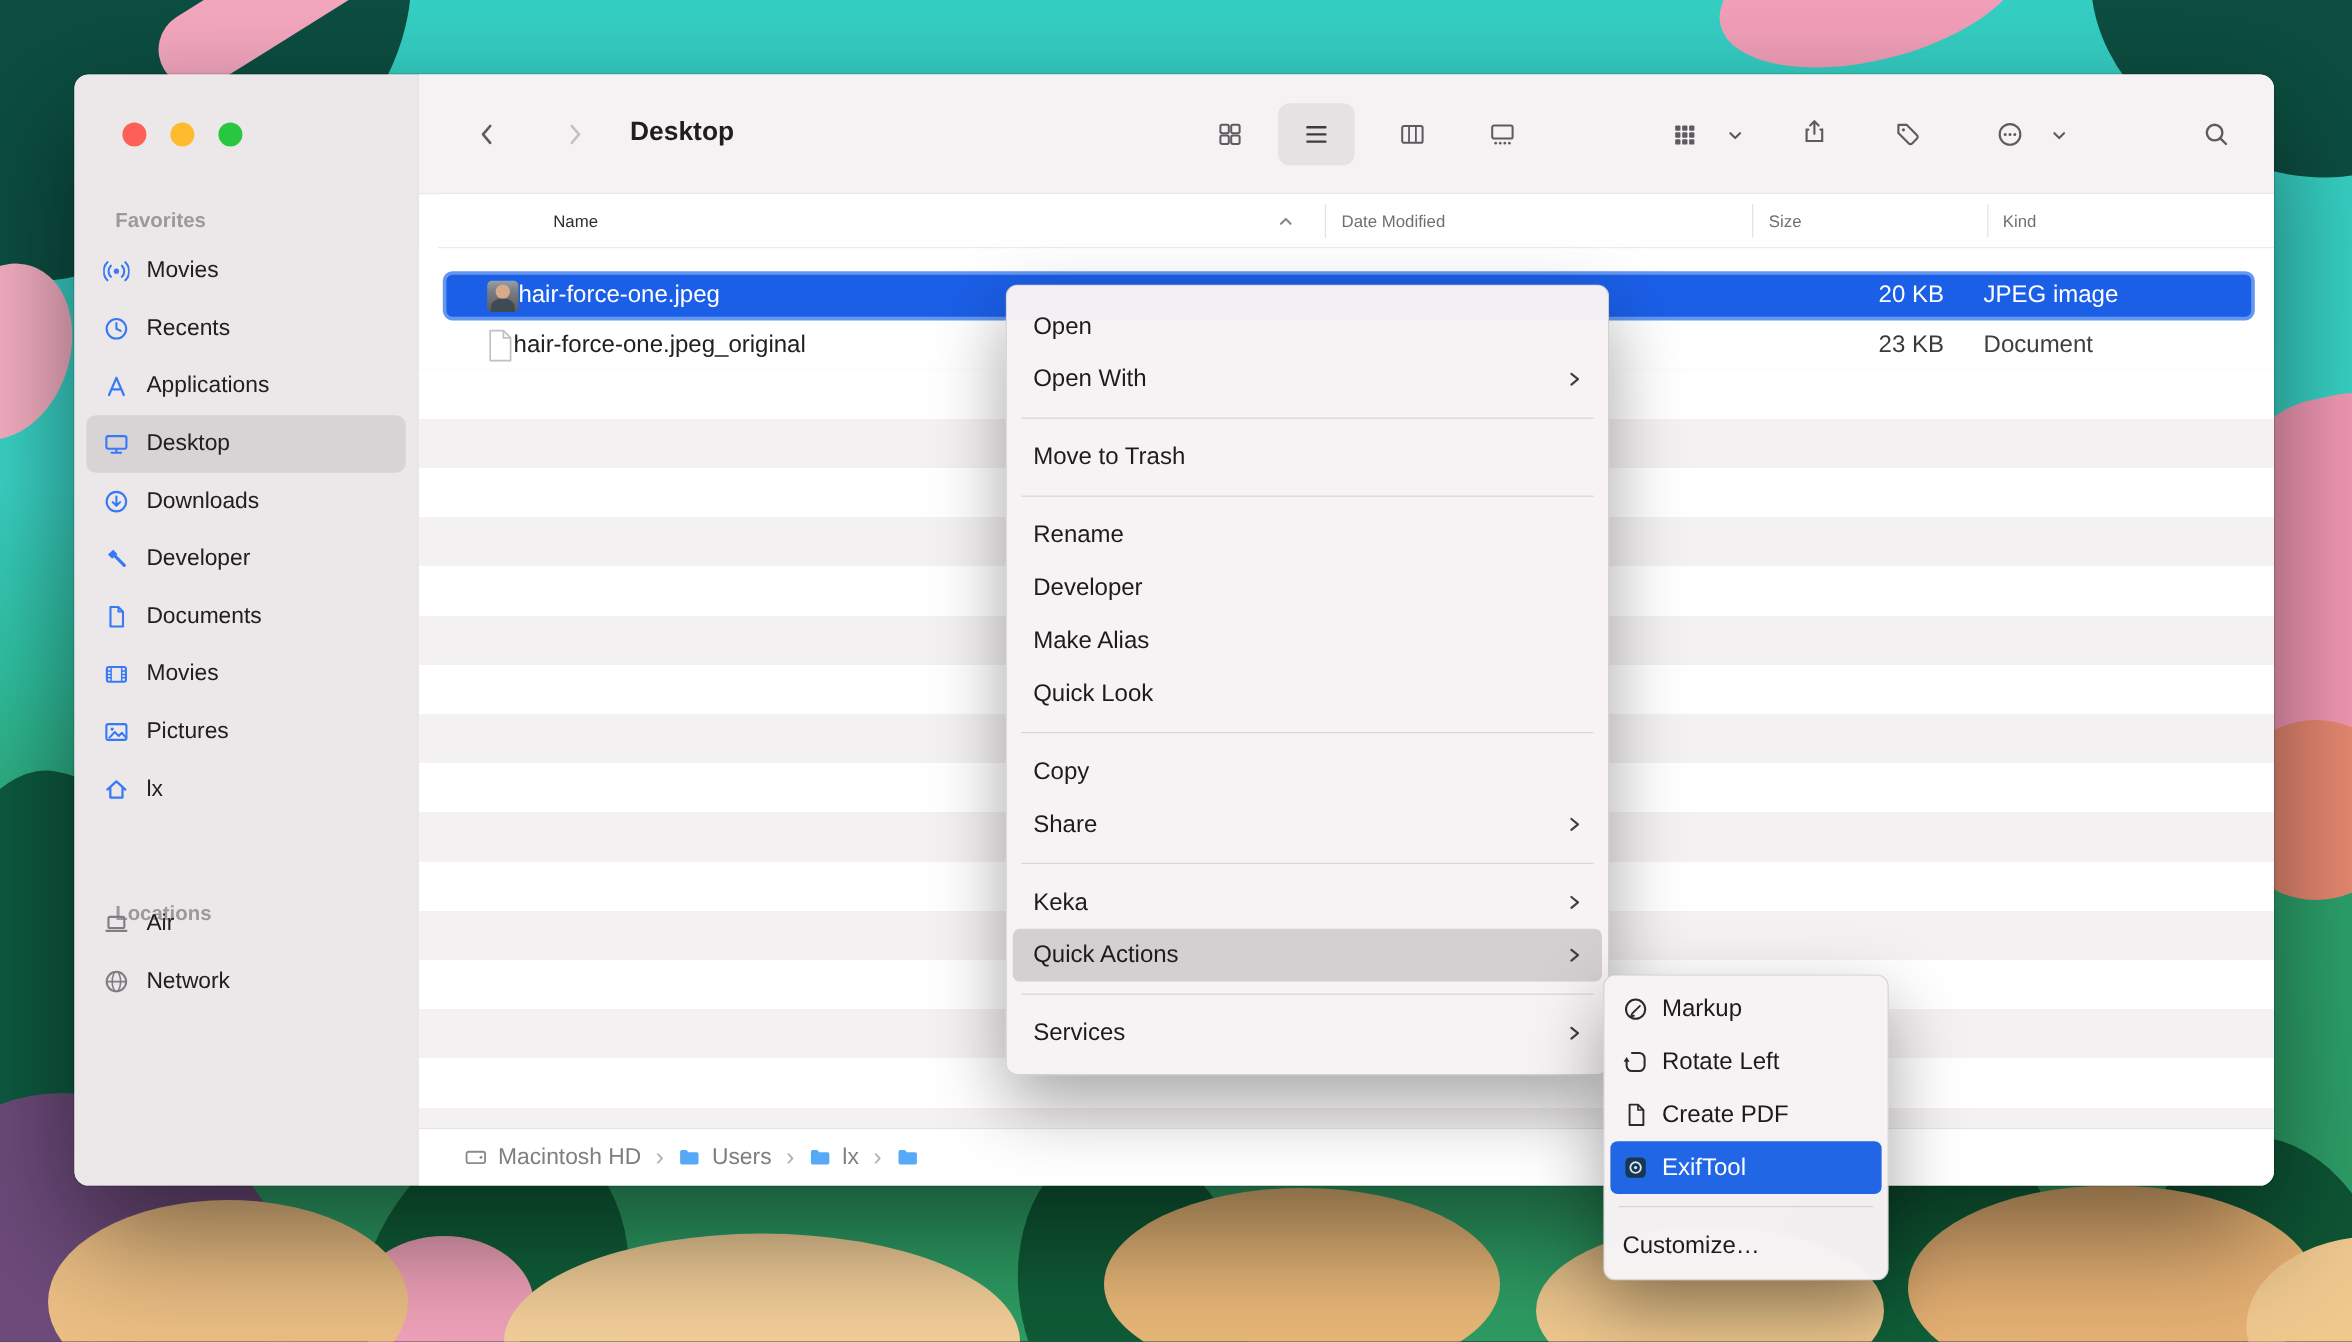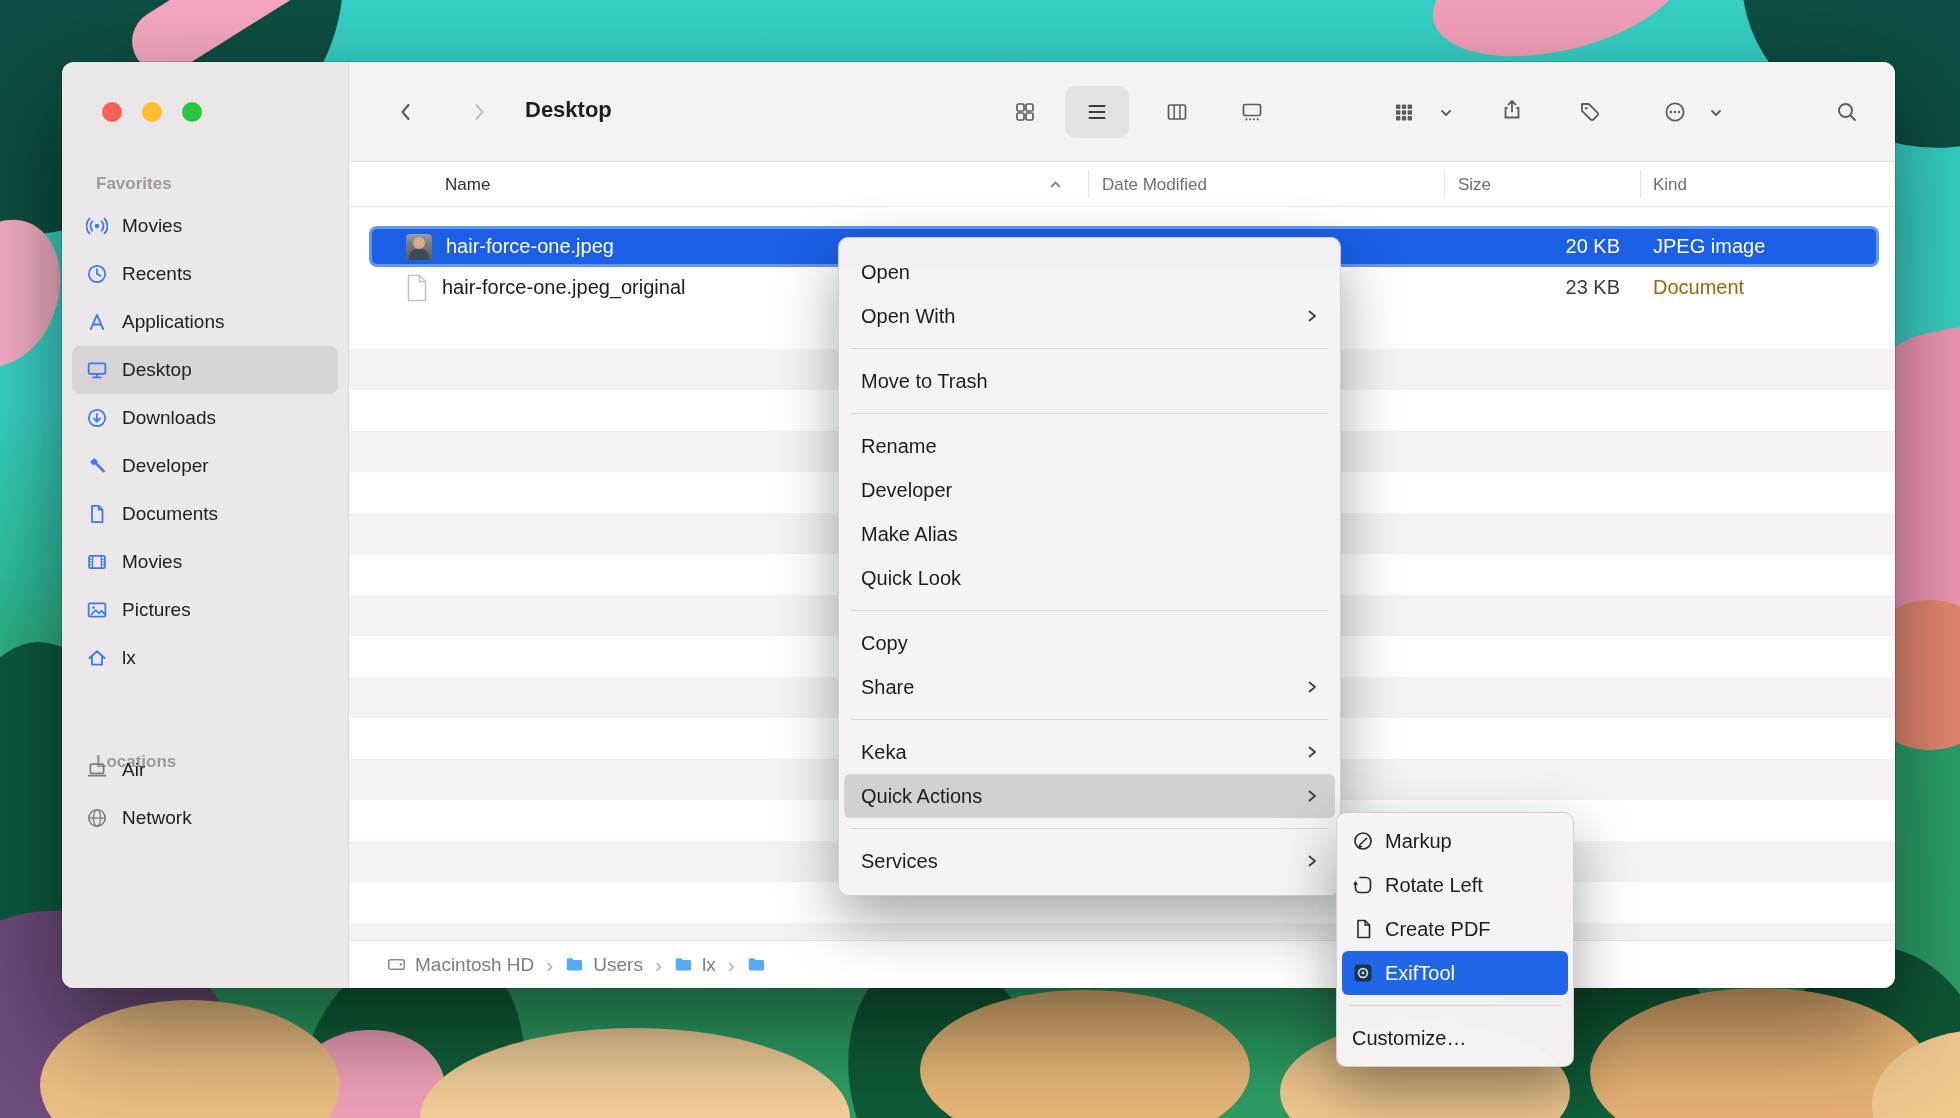--- a/index.html
+++ b/index.html
@@ -62,37 +62,37 @@
     border-bottom:1px solid #e4e0e2; border-radius:0 12px 0 0; }
   .tbi { position:absolute; width:24px; height:24px; color:#5b5b60; }
   .tbi svg { width:100%; height:100%; display:block; }
   .tbi.disabled { color:#c3c1c4; }
   .tb-chev { position:absolute; width:16px; height:16px; color:#5b5b60; }
   .tb-chev svg { width:100%; height:100%; display:block; }
   .tb-title { position:absolute; left:176px; top:35px; font-size:22px; font-weight:700; color:#1e1e20; }
   .tb-listbg { position:absolute; left:716px; top:24px; width:64px; height:52px; background:#e6e2e4; border-radius:10px; }
 
   
-  .list-header { position:absolute; left:0; top:100px; right:0; height:45px; background:#fff;
-    border-bottom:1px solid #e9e5e7; font-size:17px; color:#6f6f74; }
+  .list-header { position:absolute; left:16px; top:100px; right:0; height:45px; background:#fff;
+    border-bottom:1px solid #e9e5e7; font-size:14px; color:#6f6f74; }
   .lh-label { position:absolute; top:0; line-height:45px; white-space:nowrap; }
   .lh-name { left:96px; color:#2f2f33; }
   .lh-date { left:753px; } .lh-size { left:1109px; } .lh-kind { left:1304px; }
   .lh-sep { position:absolute; top:8px; bottom:8px; width:1px; background:#e6e2e4; }
   .lh-sort { position:absolute; left:700px; top:16px; width:13px; height:13px; color:#8a8a8e; }
   .lh-sort svg { width:100%; height:100%; display:block; }
 
   
   .list-body { position:absolute; left:0; top:145px; right:0; bottom:48px; background:#fff; overflow:hidden; }
   .stripes { position:absolute; left:0; right:0; top:101px; bottom:0;
     background:repeating-linear-gradient(180deg,#ffffff 0 41px,#f4f1f3 41px 82px); }
   .file-row { position:absolute; left:0; right:0; height:41px; font-size:20px; }
   .row-sel-bg { position:absolute; left:20px; right:16px; top:0; bottom:0; background:#1b5fe7;
     border:3px solid #6397f0; border-radius:8px; }
-  .cell-name { position:absolute; left:57px; top:0; height:41px; display:flex; align-items:center; gap:14px; white-space:nowrap; }
+  .cell-name { position:absolute; left:57px; top:0; height:41px; display:flex; align-items:center; gap:0; white-space:nowrap; }
   .cell-size { position:absolute; left:1095px; width:176px; line-height:41px; text-align:right; }
   .cell-kind { position:absolute; left:1304px; line-height:41px; white-space:nowrap; }
   .row-white { color:#fff; } .row-dark { color:#202022; }
   .thumb { width:26px; height:26px; border-radius:4px; position:relative; overflow:hidden;
     background:linear-gradient(180deg,#9aa0a8 0%,#7b7f86 30%,#5d5a58 100%); }
   .thumb::before { content:""; position:absolute; left:7px; top:3px; width:12px; height:12px; border-radius:50%; background:#d8a98b; }
   .thumb::after { content:""; position:absolute; left:3px; top:15px; width:20px; height:12px; border-radius:8px 8px 0 0; background:#3e4a56; }
   .docicon { width:22px; height:28px; }
   .docicon svg { width:100%; height:100%; display:block; }
 
@@ -434,21 +434,21 @@
           <div class="cell-name">
             <span class="docicon">
                 <svg viewBox="0 0 22 28">
                   <path d="M2.5 1.5h11l6 6v19h-17z" fill="#ffffff" stroke="#bfbfc6" stroke-width="1.4" stroke-linejoin="round"></path>
                   <path d="M13.5 1.5v6h6" fill="none" stroke="#bfbfc6" stroke-width="1.4"></path>
                 </svg>
               </span>
             <span>hair-force-one.jpeg_original</span>
           </div>
           <div class="cell-size" style="color:#3a3a3e;">23 KB</div>
-          <div class="cell-kind" style="color:#a16207;">Document</div>
+          <div class="cell-kind" style="color:#404040;">Document</div>
         </div>
       </div>
 
       <div class="pathbar">
         <span class="pb-seg">
           <span class="pb-icon">
               <svg viewBox="0 0 16 16">
                 <rect x="1.5" y="4" width="13" height="8" rx="1.5" fill="none" stroke="#8a8a90" stroke-width="1.3"></rect>
                 <circle cx="11.6" cy="8" r="1" fill="#8a8a90"></circle>
               </svg>

